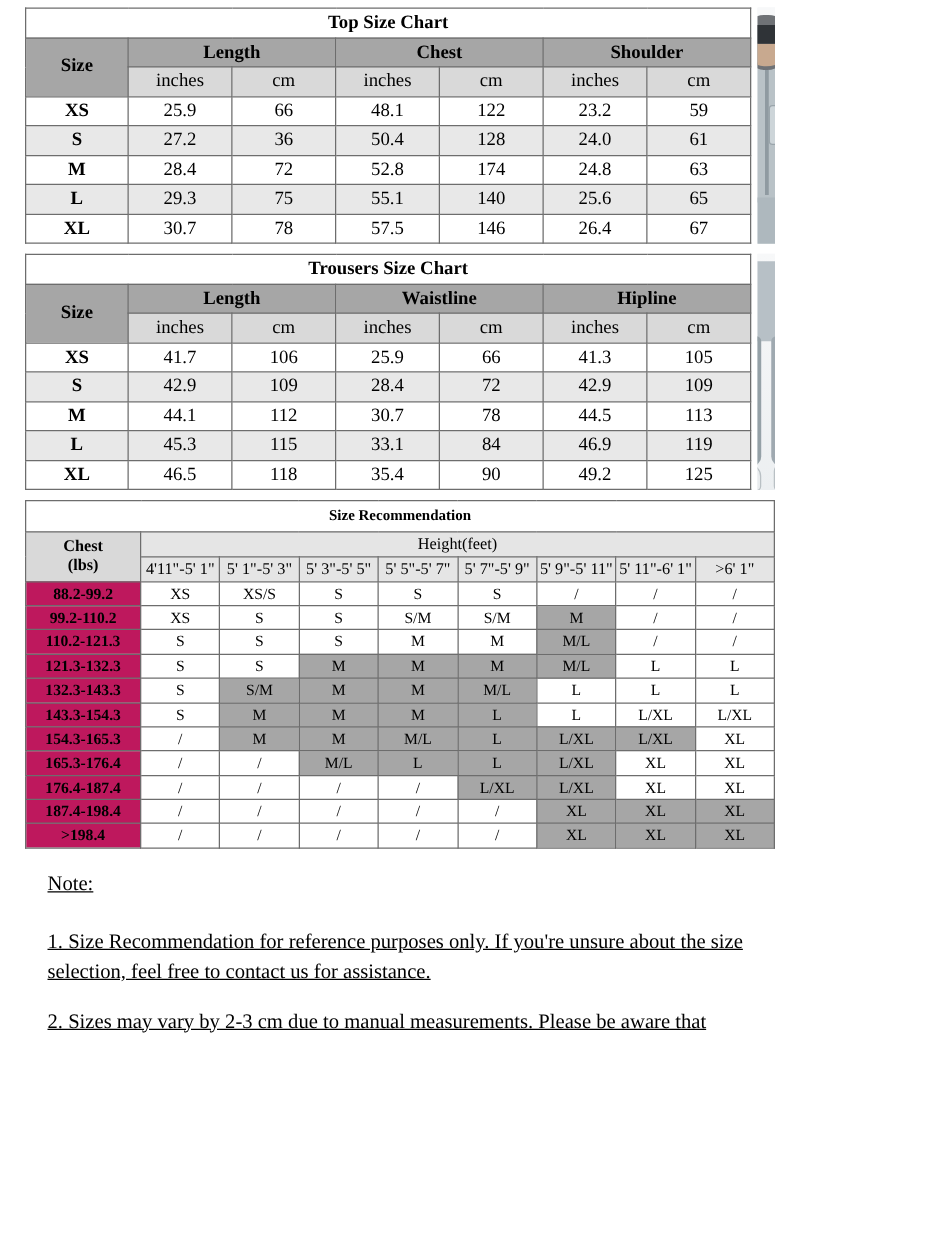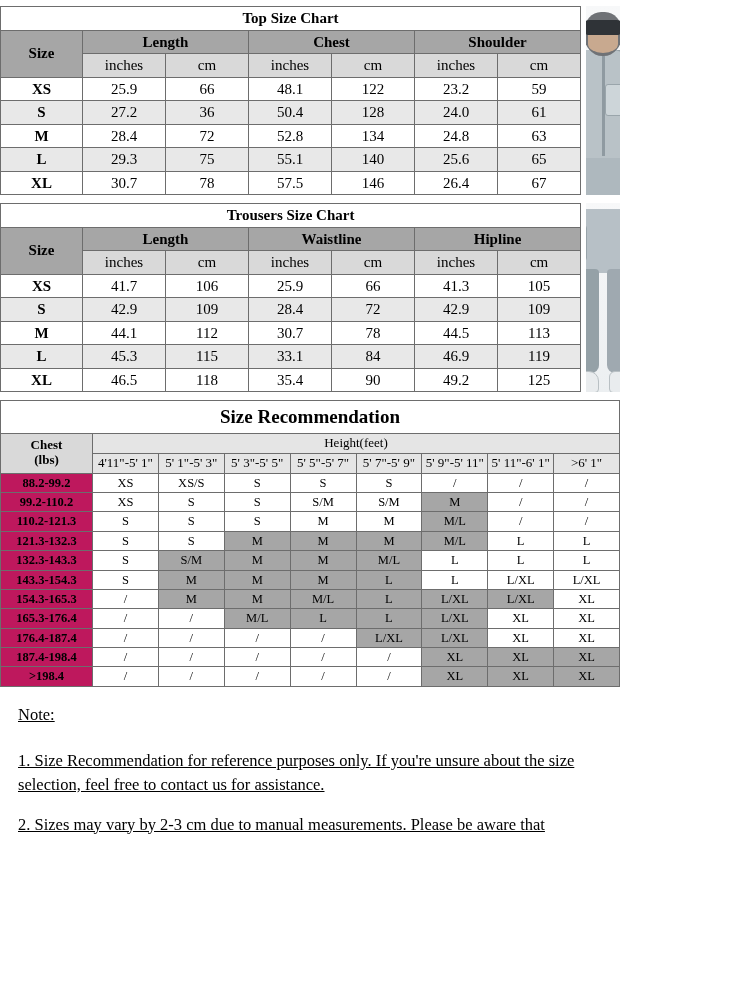--- a/index.html
+++ b/index.html
@@ -12,21 +12,21 @@
     background: #ffffff;
     font-family: "Liberation Serif", serif;
     color: #000;
     overflow: hidden;
   }
   .page {
     position: relative;
     width: 628px;
     height: 1000px;
     box-sizing: border-box;
-    padding: 6px 8px 0 0;
+    padding: 6px 8px 0 20px;
     border-radius: 14px;
   }
 
   
   table.sizetable {
     border-collapse: collapse;
     table-layout: fixed;
     width: 100%;
     background: #fff;
   }
@@ -224,21 +224,21 @@
   }
   table.rec th, table.rec td {
     border: 1px solid #6d6d6d;
     text-align: center;
     vertical-align: middle;
     font-size: 12.5px;
     line-height: 1.15;
     padding: 2px 1px;
   }
   table.rec .rec-title {
-    font-size: 19px;
+    font-size: 12px;
     font-weight: bold;
     background: #fff;
     padding: 5px 2px;
   }
   table.rec .rec-hdr {
     background: #e5e5e5;
     font-weight: normal;
     font-size: 13px;
   }
   table.rec .wcol {
@@ -317,21 +317,21 @@
             <td>50.4</td>
             <td>128</td>
             <td>24.0</td>
             <td>61</td>
           </tr>
           <tr>
             <td class="rowlabel">M</td>
             <td>28.4</td>
             <td>72</td>
             <td>52.8</td>
-            <td>134</td>
+            <td>174</td>
             <td>24.8</td>
             <td>63</td>
           </tr>
           <tr class="row-alt">
             <td class="rowlabel">L</td>
             <td>29.3</td>
             <td>75</td>
             <td>55.1</td>
             <td>140</td>
             <td>25.6</td>

